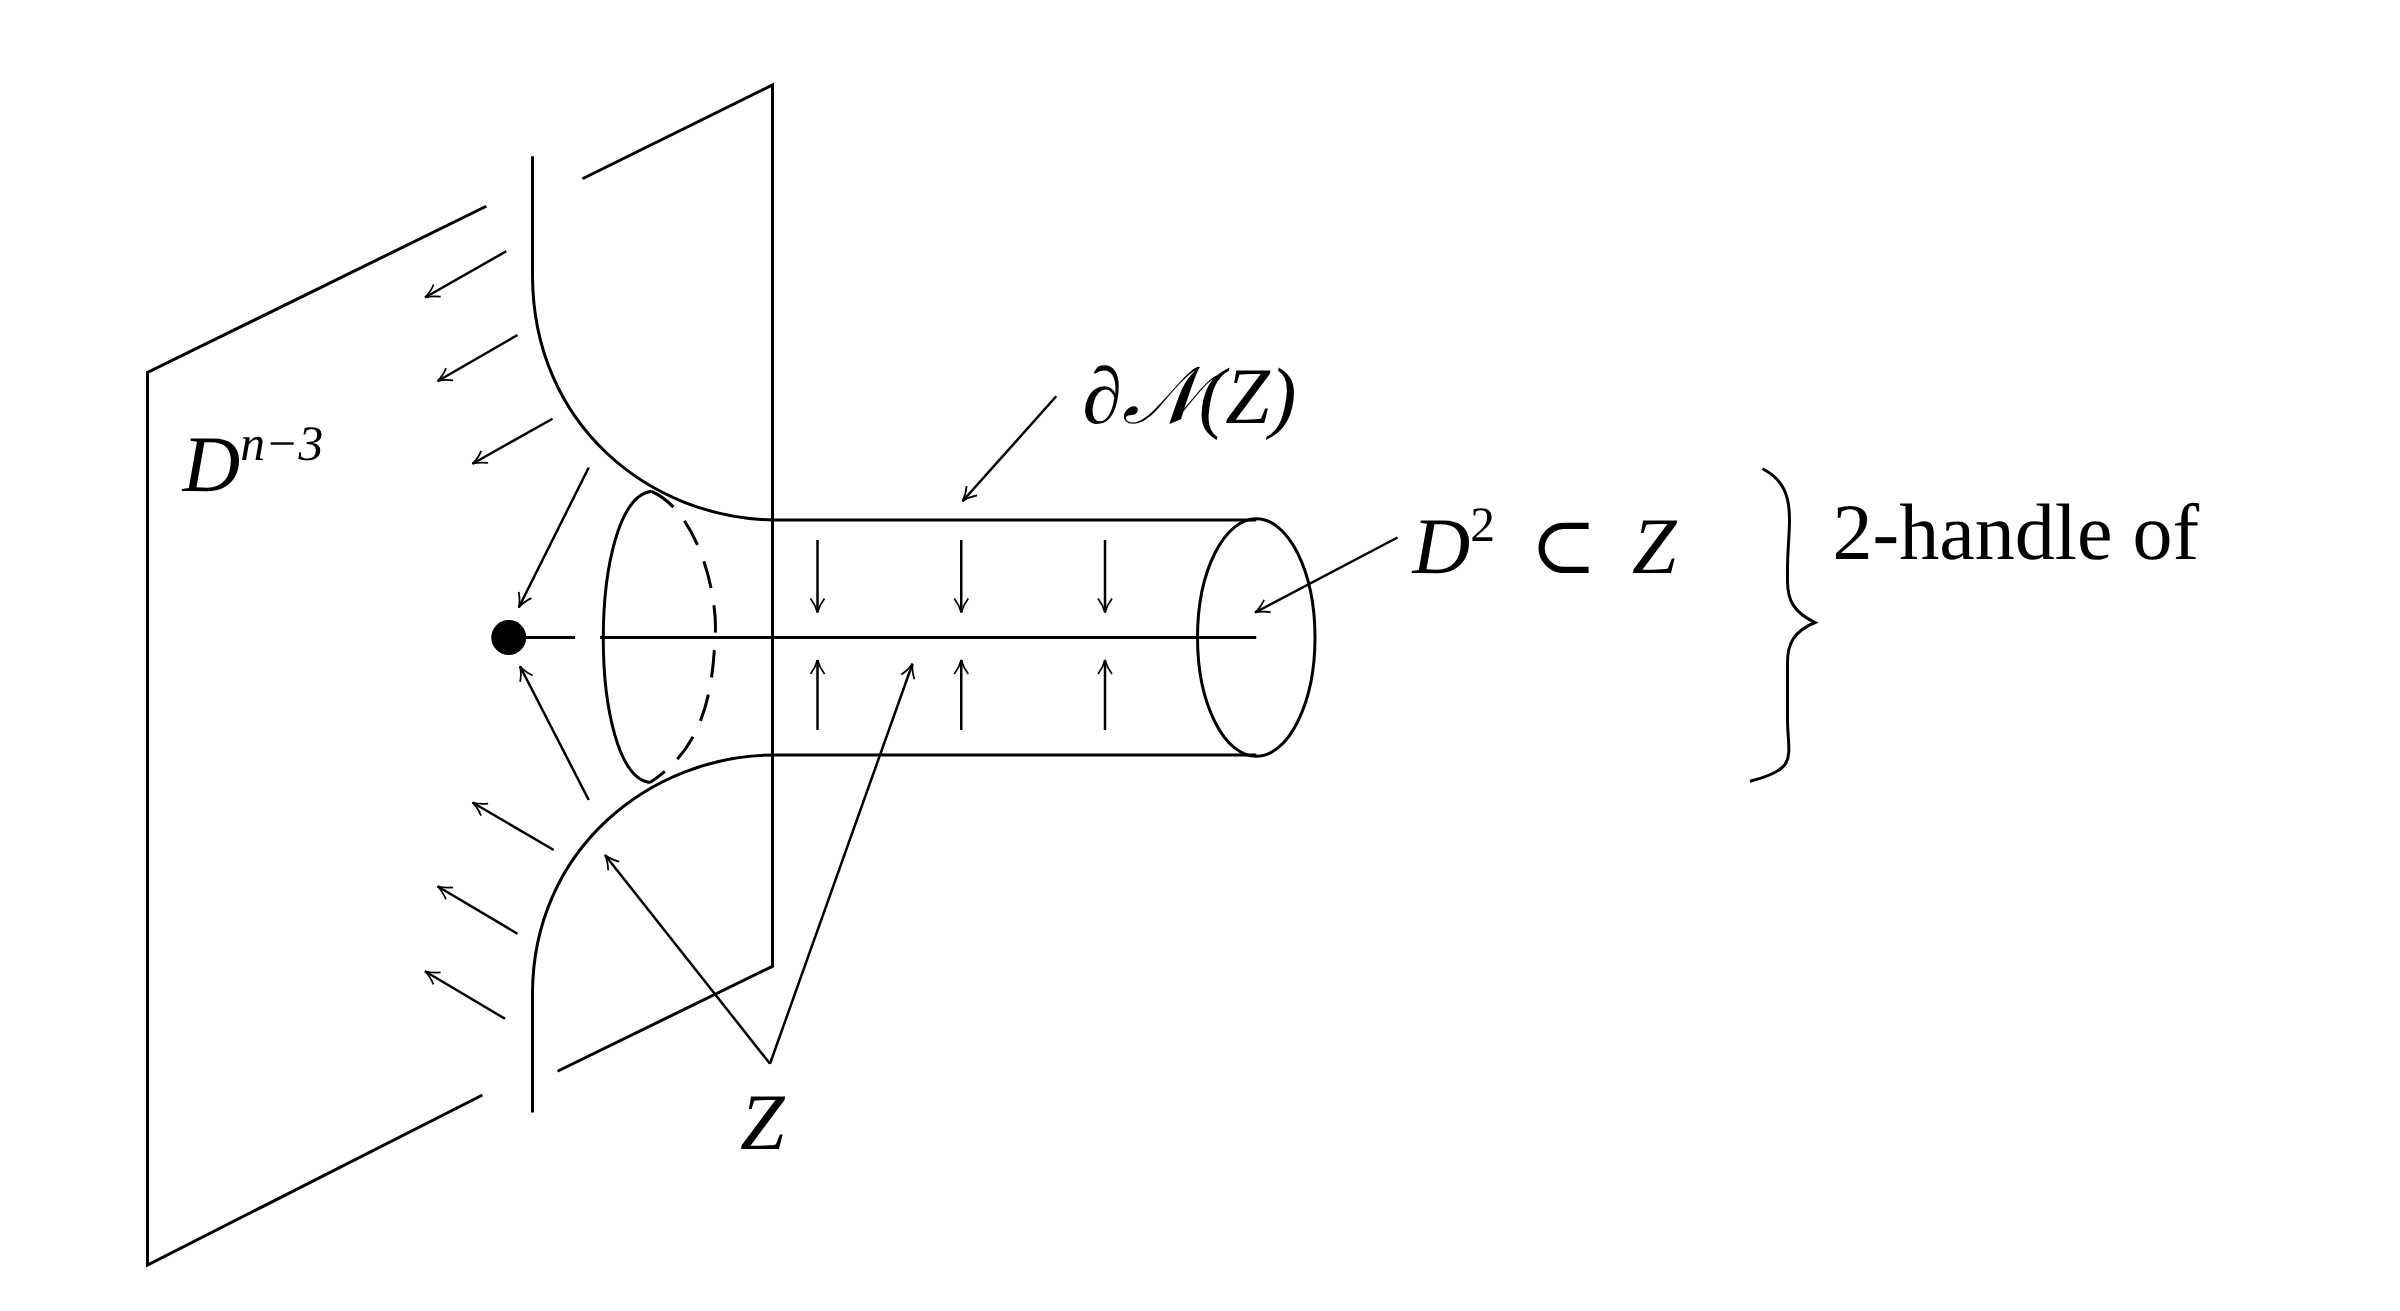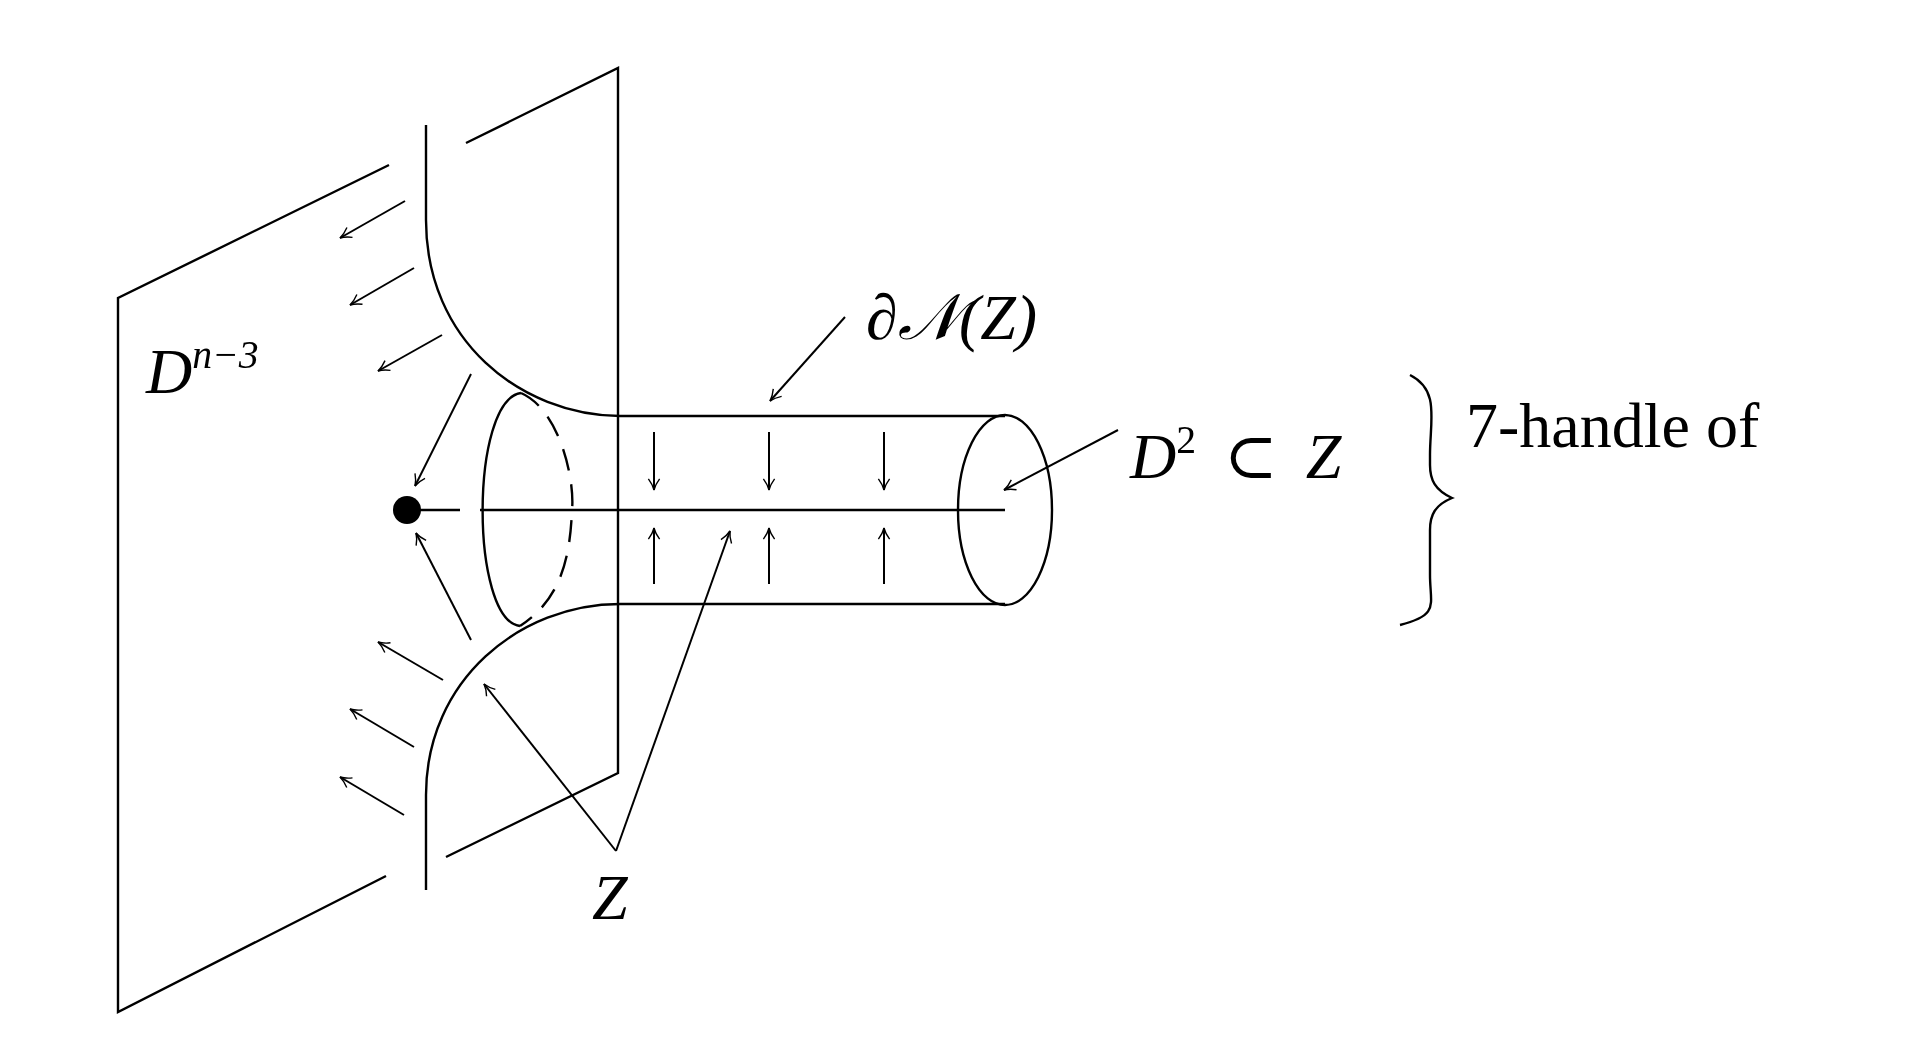--- a/index.html
+++ b/index.html
@@ -80,25 +80,25 @@
 </svg>
 
 <div class="lbl it" style="left:146px; top:340px; font-size:64px;">
   <span>D</span><sup style="font-style:italic;margin-top:48px;">n−3</sup>
 </div>
 
 <div class="lbl" style="left:866px; top:285px; font-size:64px;">
   <span class="it">∂</span><span class="cal">𝒩</span><span class="it">(Z)</span>
 </div>
 
-<div class="lbl" style="left:1130px; top:425px; font-size:64px;">
+<div class="lbl" style="left:1130px; top:405px; font-size:64px;">
   <span class="it">D</span><sup style="font-style:normal;">2</sup>
   <span style="margin:0 12px;">⊂</span>
   <span class="it">Z</span>
 </div>
 
 <div class="lbl it" style="left:592px; top:866px; font-size:64px;">
   <span>Z</span>
 </div>
 
 <div class="lbl" style="left:1466px; top:390px; font-size:64px; line-height:72px;">
-  <div>7-handle of</div>
+  <div>2-handle of</div>
 </div>
 
 </body></html>

